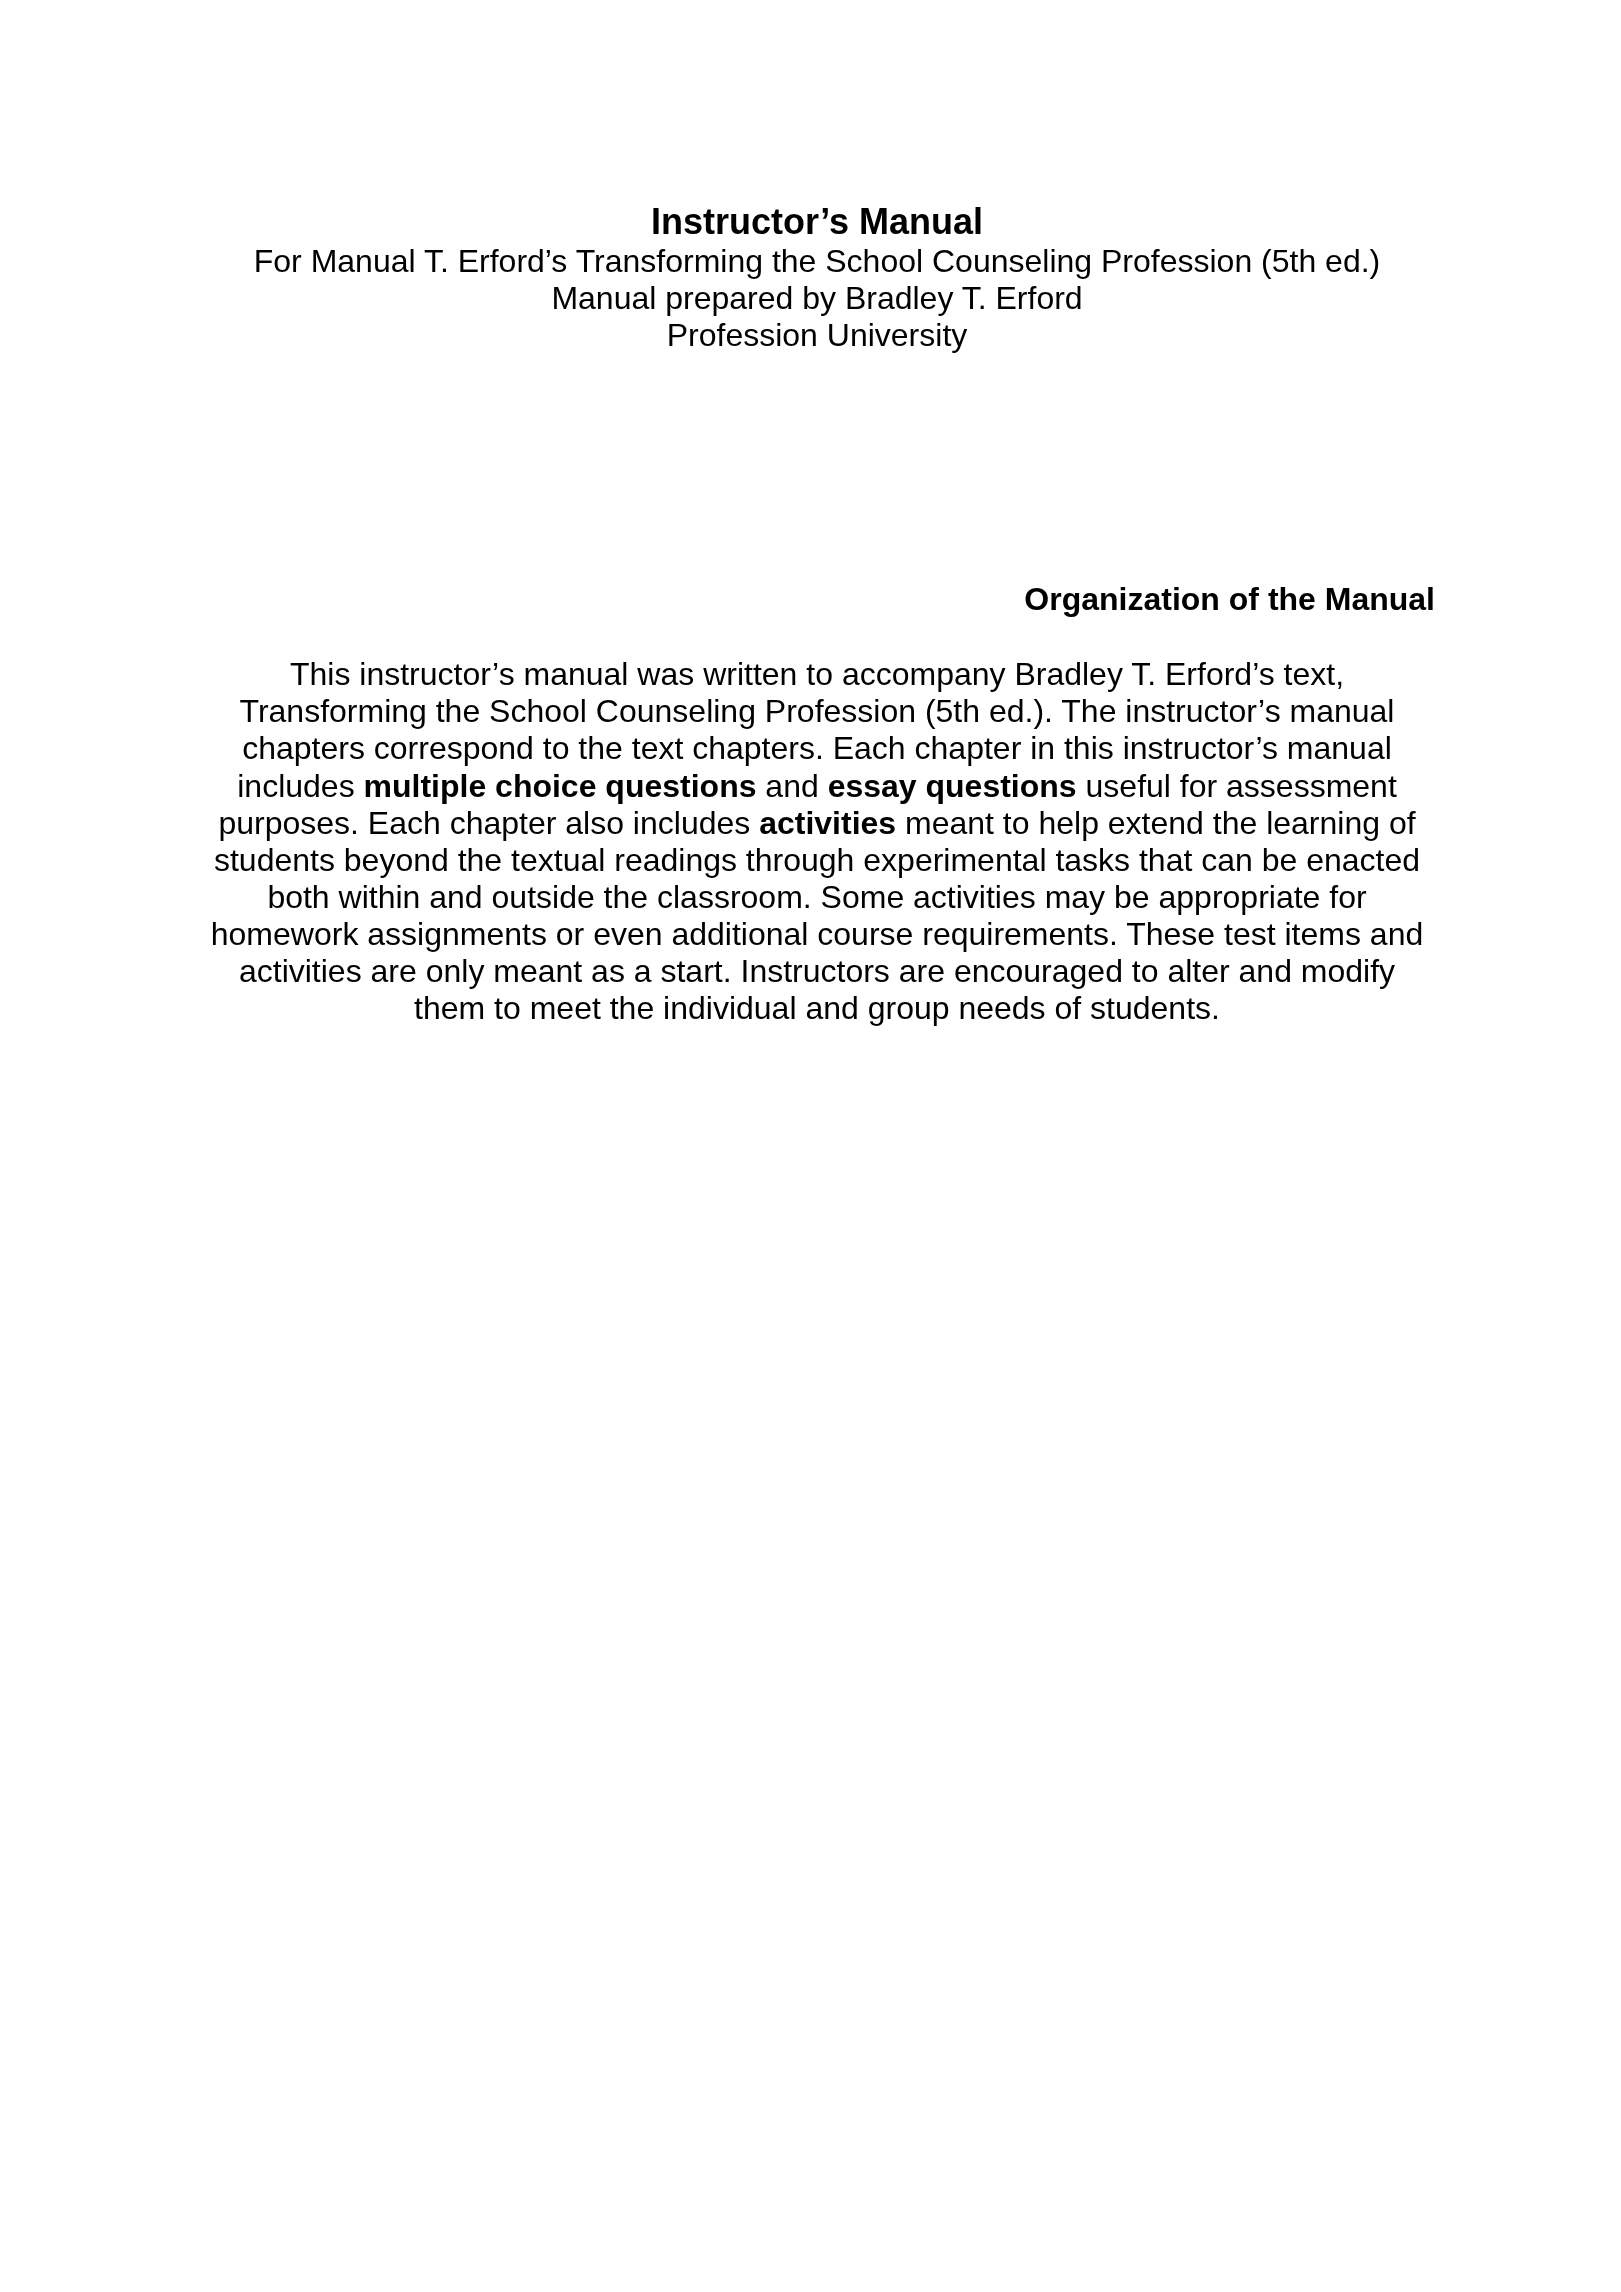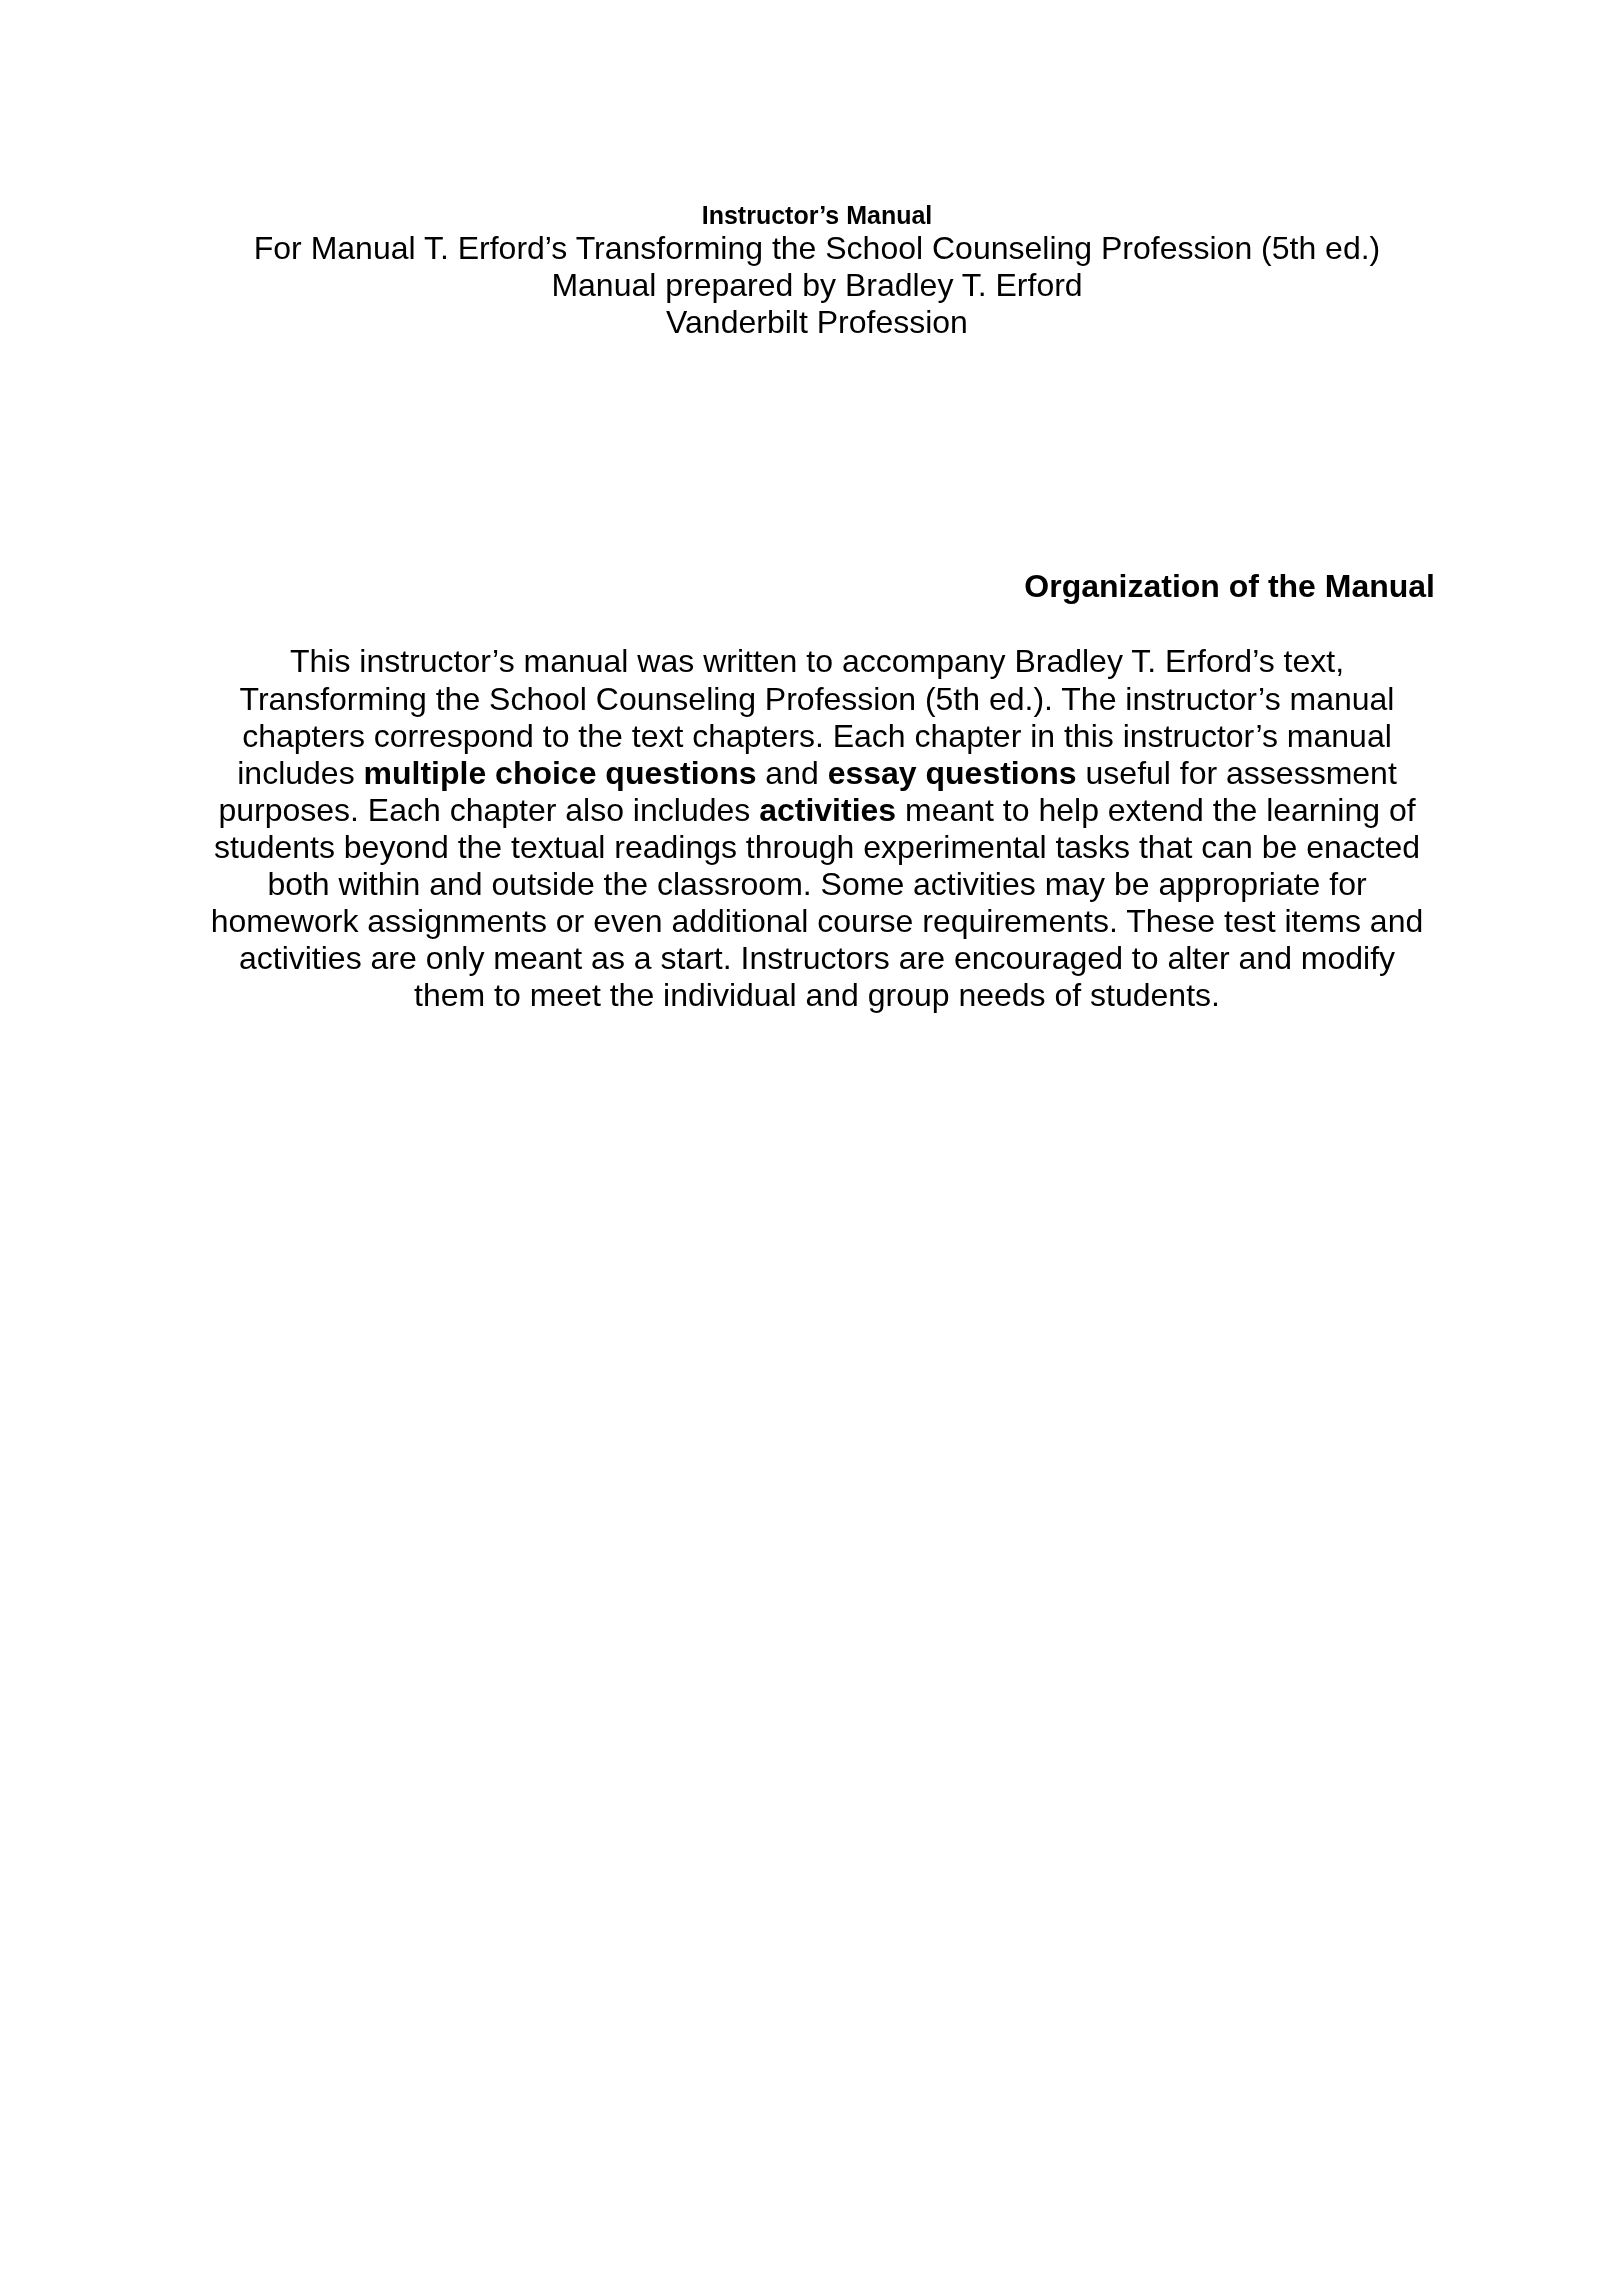--- a/index.html
+++ b/index.html
@@ -21,21 +21,21 @@
   }
   .content {
     box-sizing: border-box;
     padding: 201px 186px 0 199px;
   }
   .title-block {
     text-align: center;
   }
   .doc-title {
     font-weight: bold;
-    font-size: 25px;
+    font-size: 36px;
     margin: 0;
   }
   .subtitle-line {
     margin: 0;
   }
   .italic { }
   .bold { font-weight: bold; }
   .section-heading {
     font-weight: bold;
     margin: 0;
@@ -54,21 +54,21 @@
 <div class="page">
   <div class="content">
 
     <div class="title-block">
       <p class="doc-title">Instructor’s Manual</p>
 
       <p class="subtitle-line"><span>For Manual T. Erford’s </span><span class="italic">Transforming the School Counseling Profession</span><span> (5th ed.)</span></p>
 
       <p class="subtitle-line">Manual prepared by Bradley T. Erford</p>
 
-      <p class="subtitle-line">Vanderbilt Profession</p>
+      <p class="subtitle-line">Profession University</p>
     </div>
 
     <p class="section-heading">Organization of the Manual</p>
 
     <p class="body-paragraph"><span>This instructor’s manual was written to accompany Bradley T. Erford’s text, </span><span class="italic">Transforming the School Counseling Profession</span><span> (5th ed.). The instructor’s manual chapters correspond to the text chapters. Each chapter in this instructor’s manual includes </span><span class="bold">multiple choice questions</span><span> and </span><span class="bold">essay questions</span><span> useful for assessment purposes. Each chapter also includes </span><span class="bold">activities</span><span> meant to help extend the learning of students beyond the textual readings through experimental tasks that can be enacted both within and outside the classroom. Some activities may be appropriate for homework assignments or even additional course requirements. These test items and activities are only meant as a start. Instructors are encouraged to alter and modify them to meet the individual and group needs of students.</span></p>
 
   </div>
 </div>
 
 

